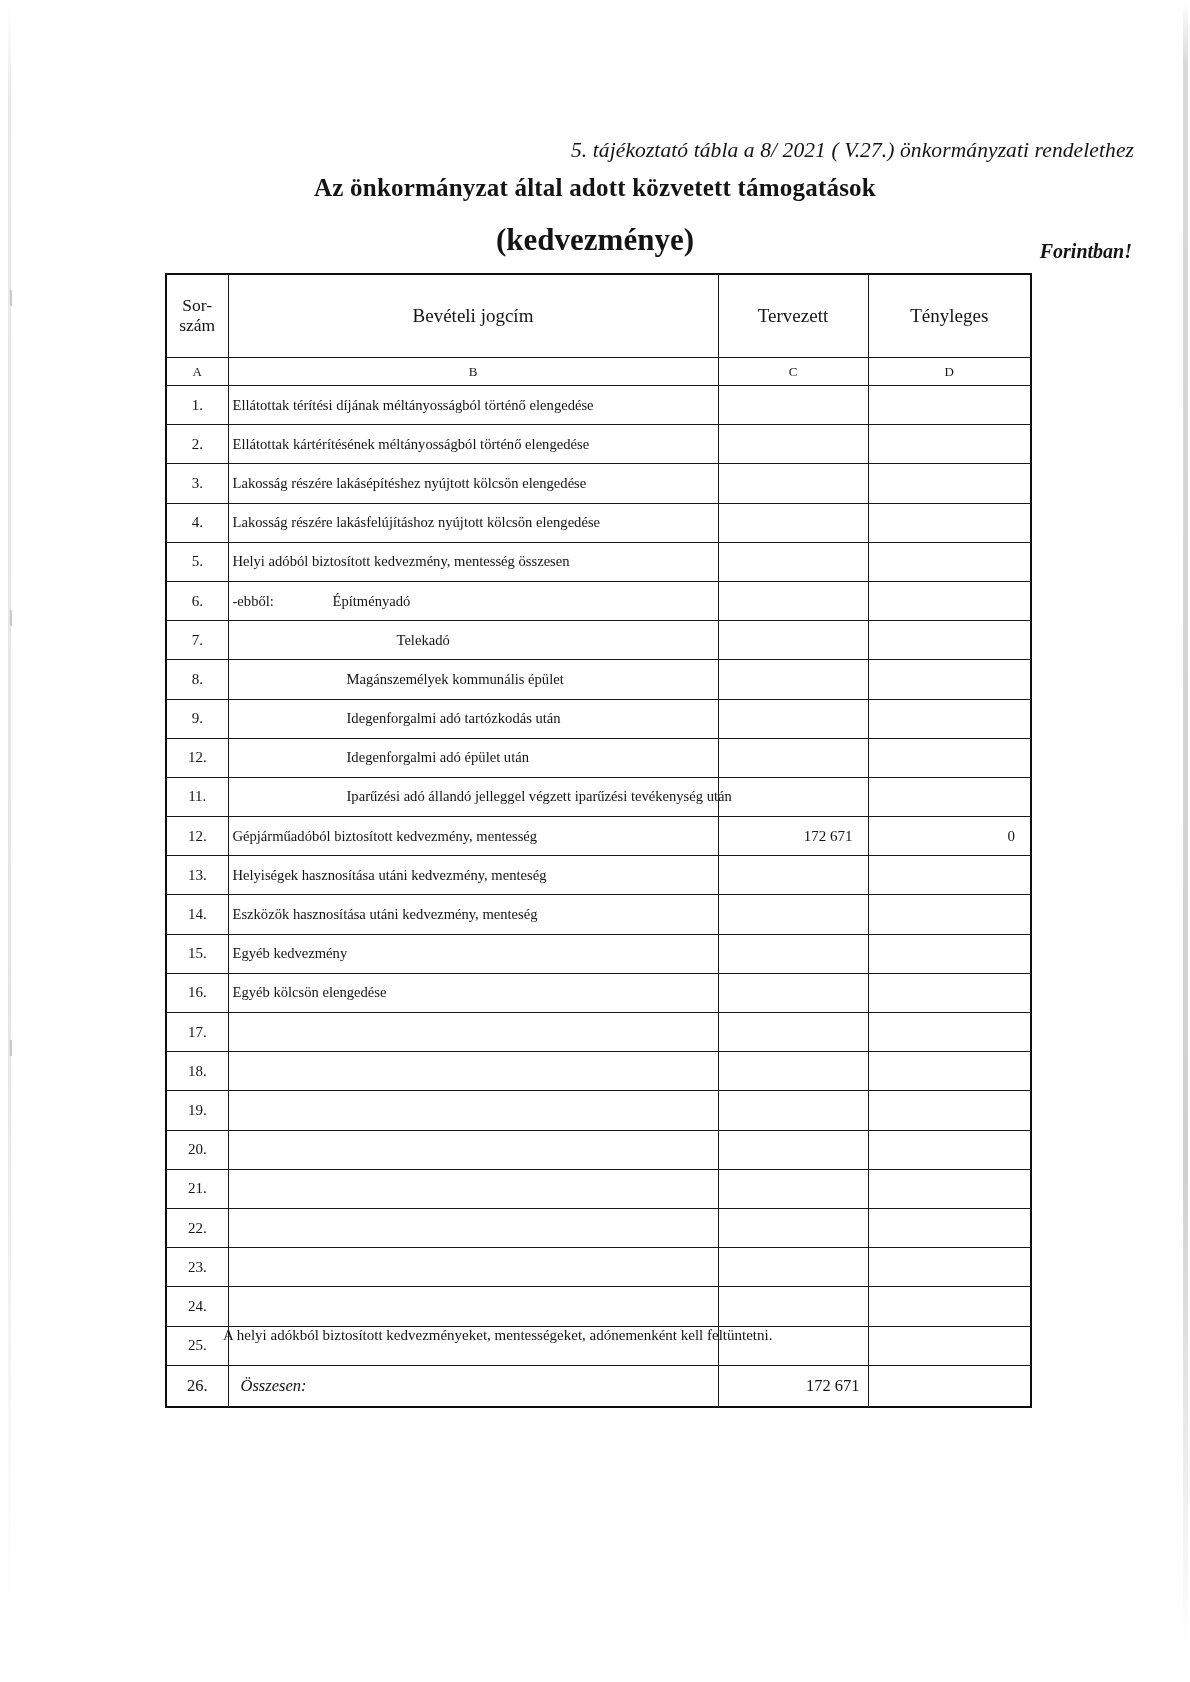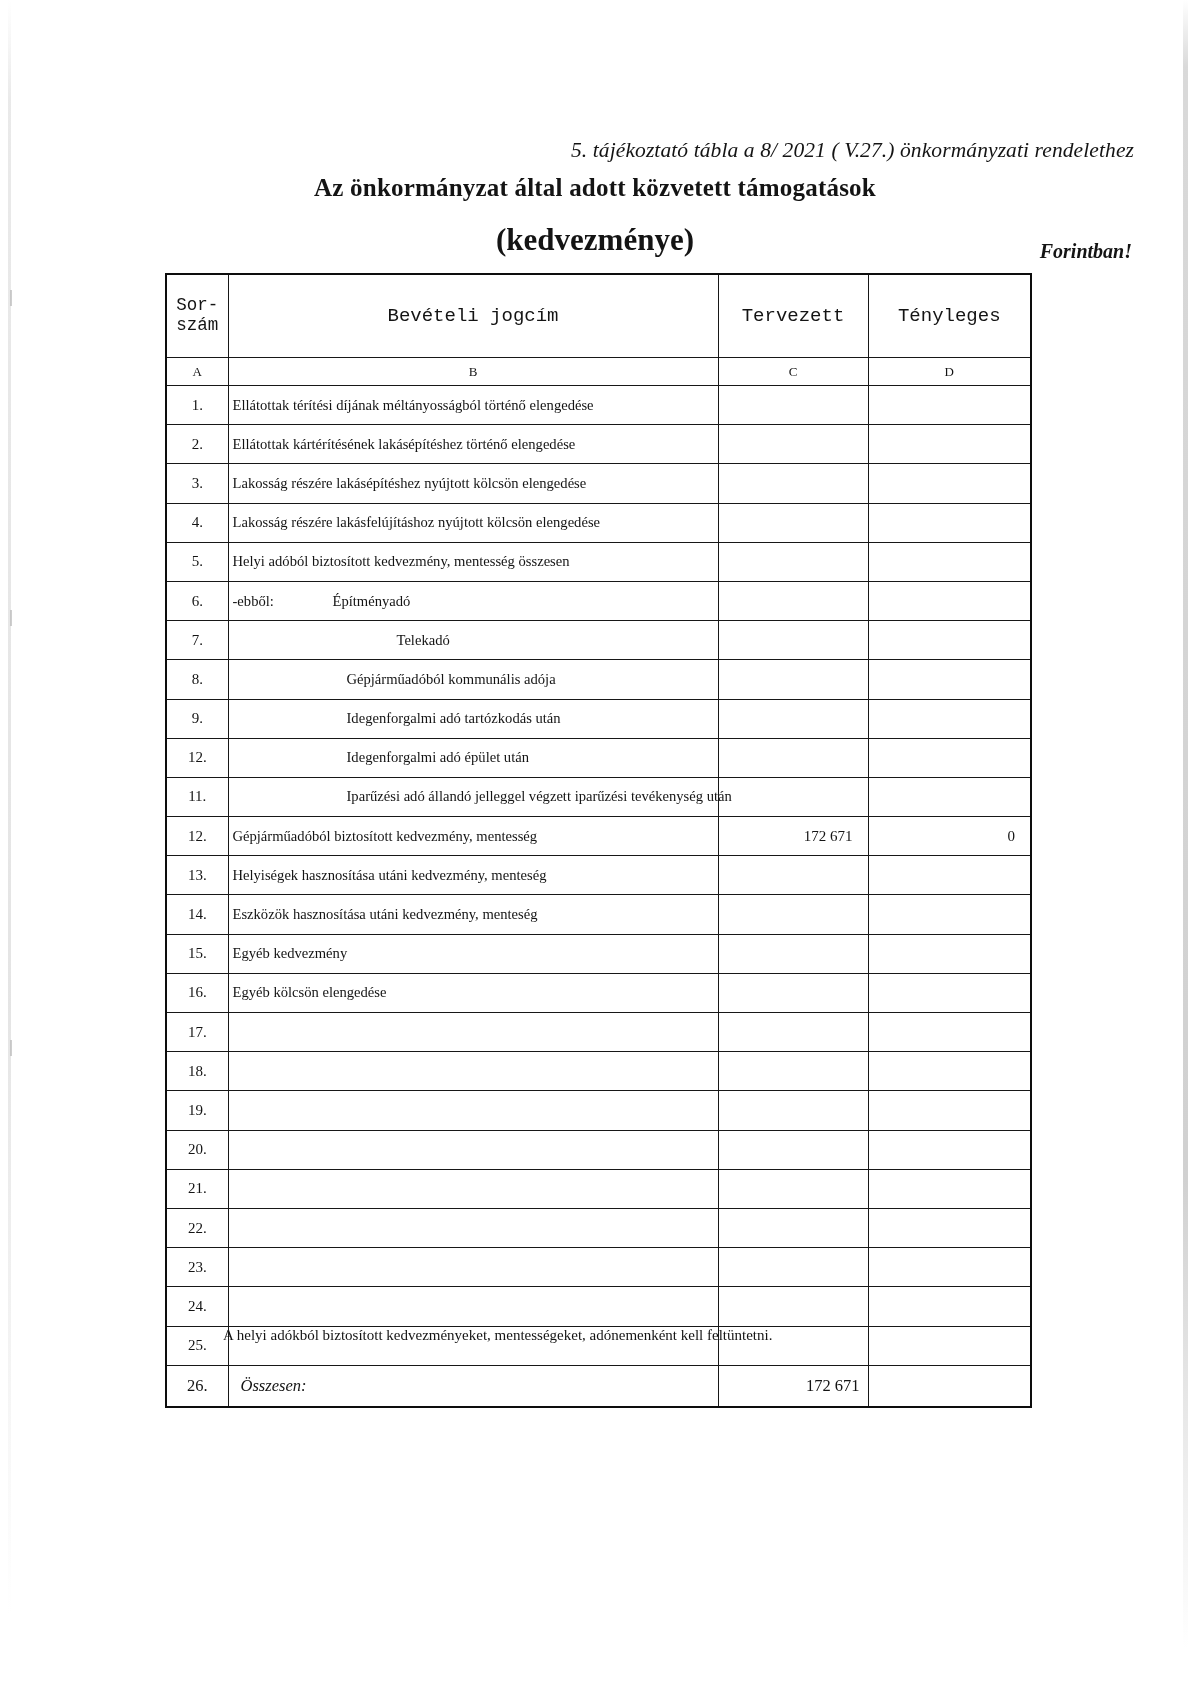--- a/index.html
+++ b/index.html
@@ -107,21 +107,20 @@
   col.c-plan  { width: 150px; }
   col.c-act   { width: 163px; }
 
   .head-row th {
     height: 82px;
     font-weight: bold;
     font-size: 19px;
     text-align: center;
     border-bottom: 2.5px solid #0d0d0d;
     border-top: 2.5px solid #0d0d0d;
-    font-family: Liberation Mono, monospace;
   }
   .head-row th.no-head {
     font-size: 17.5px;
     line-height: 1.12;
   }
   .letter-row td {
     height: 27px;
     text-align: center;
     font-size: 13px;
     font-variant: small-caps;
@@ -214,21 +213,21 @@
       </thead>
       <tbody id="rows-body">
           <tr class="data-row">
             <td class="num">1.</td>
             <td class="title">Ellátottak térítési díjának méltányosságból történő elengedése</td>
             <td class="val"></td>
             <td class="val"></td>
           </tr>
           <tr class="data-row">
             <td class="num">2.</td>
-            <td class="title">Ellátottak kártérítésének lakásépítéshez történő elengedése</td>
+            <td class="title">Ellátottak kártérítésének méltányosságból történő elengedése</td>
             <td class="val"></td>
             <td class="val"></td>
           </tr>
           <tr class="data-row">
             <td class="num">3.</td>
             <td class="title">Lakosság részére lakásépítéshez nyújtott kölcsön elengedése</td>
             <td class="val"></td>
             <td class="val"></td>
           </tr>
           <tr class="data-row">
@@ -250,21 +249,21 @@
             <td class="val"></td>
           </tr>
           <tr class="data-row">
             <td class="num">7.</td>
             <td class="title indent-2">Telekadó</td>
             <td class="val"></td>
             <td class="val"></td>
           </tr>
           <tr class="data-row">
             <td class="num">8.</td>
-            <td class="title indent-1">Gépjárműadóból kommunális adója</td>
+            <td class="title indent-1">Magánszemélyek kommunális épület</td>
             <td class="val"></td>
             <td class="val"></td>
           </tr>
           <tr class="data-row">
             <td class="num">9.</td>
             <td class="title indent-1">Idegenforgalmi adó tartózkodás után</td>
             <td class="val"></td>
             <td class="val"></td>
           </tr>
           <tr class="data-row">

